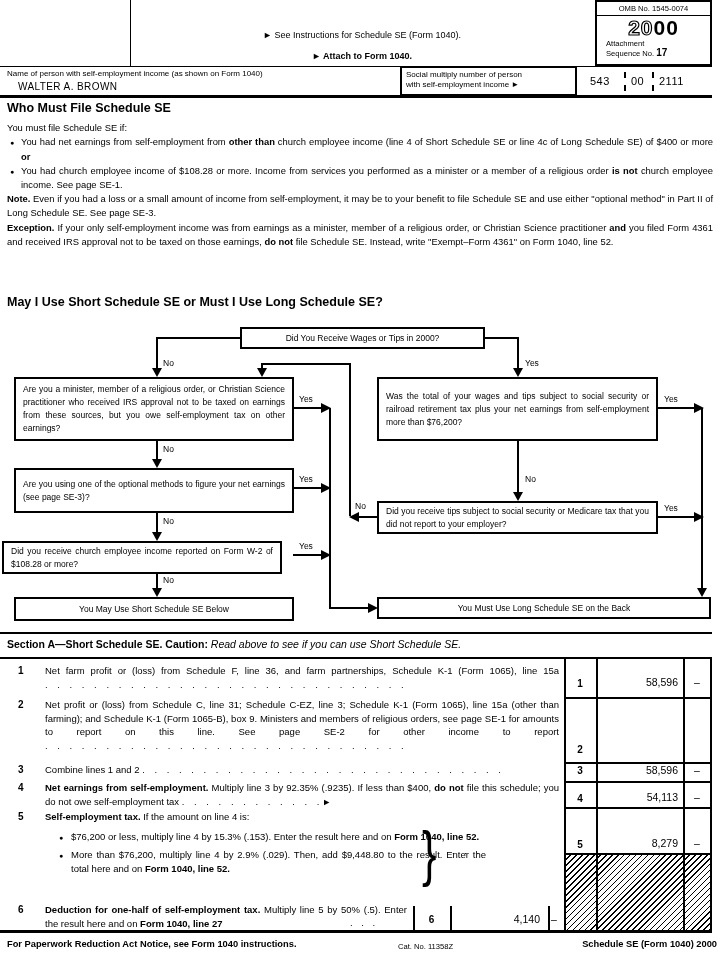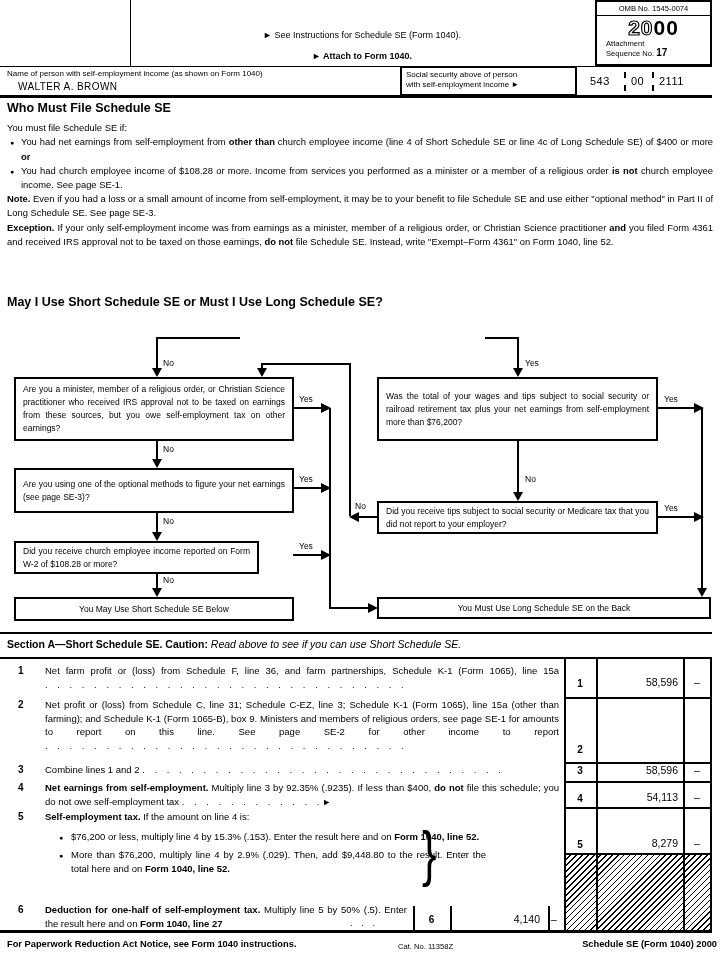--- a/index.html
+++ b/index.html
@@ -46,21 +46,21 @@
   
   .fc{position:absolute;left:0;top:320px;width:721px;height:312px}
   .fc svg{position:absolute;left:0;top:0}
   .fcbox{position:absolute;border:2px solid #000;background:#fff;font-size:8.5px;line-height:13px;
          display:flex;align-items:center;box-sizing:border-box;padding:2px 7px}
   .fcbox .txt{width:100%;text-align:justify}
   .fcbox.center .txt{text-align:center}
   #fc-top{left:240px;top:7px;width:245px;height:22px}
   #fc-l1{left:14px;top:57px;width:280px;height:64px}
   #fc-l2{left:14px;top:148px;width:280px;height:45px}
-  #fc-l3{left:14px;top:221px;width:245px;height:33px}
+  #fc-l3{left:2px;top:221px;width:280px;height:33px}
   #fc-l4{left:14px;top:277px;width:280px;height:24px}
   #fc-r1{left:377px;top:57px;width:281px;height:64px}
   #fc-r2{left:377px;top:181px;width:281px;height:33px}
   #fc-r3{left:377px;top:277px;width:334px;height:22px}
   .fc-lab{position:absolute;font-size:8.5px;background:#fff;padding:0 1px}
 
   
   .thick2{position:absolute;left:0;top:632px;width:712px;height:2px;background:#000}
   .seca-head{position:absolute;left:7px;top:638px;font-size:10.5px}
   .table-top{position:absolute;left:0;top:657px;width:712px;height:2px;background:#000}
@@ -117,21 +117,21 @@
     <div class="omb-att">
       <div>Attachment</div>
       <div><span>Sequence No. </span><span class="seq-no">17</span></div>
     </div>
   </div>
 
   <div class="row-line"></div>
   <div class="name-label">Name of person with self-employment income (as shown on Form 1040)</div>
   <div class="name-value">WALTER A. BROWN</div>
   <div class="ssn-label-box">
-    <div>Social security above of person</div>
+    <div>Social multiply number of person</div>
     <div>with self-employment income ►</div>
   </div>
   <span class="ssn-val" style="left:590px">543</span>
   <span class="ssn-sep" style="left:624px"></span>
   <span class="ssn-val" style="left:631px">00</span>
   <span class="ssn-sep" style="left:652px"></span>
   <span class="ssn-val" style="left:659px">2111</span>
   <div class="thick1"></div>
 
   <div class="wmf">
@@ -176,20 +176,23 @@
         <polygon points="321,230 321,240 331,235"></polygon>
         <polygon points="359,192 359,202 349,197"></polygon>
         <polygon points="694,83 694,93 704,88"></polygon>
         <polygon points="694,192 694,202 704,197"></polygon>
         <polygon points="697,268 707,268 702,277"></polygon>
         <polygon points="368,283 368,293 378,288"></polygon>
         <polygon points="513,172 523,172 518,181"></polygon>
       </g>
     </svg>
 
+    <div id="fc-top" class="fcbox center">
+        <div class="txt">Did You Receive Wages or Tips in 2000?</div>
+      </div>
     <div id="fc-l1" class="fcbox">
         <div class="txt">Are you a minister, member of a religious order, or Christian Science practitioner who received IRS approval not to be taxed on earnings from these sources, but you owe self-employment tax on other earnings?</div>
       </div>
     <div id="fc-l2" class="fcbox">
         <div class="txt">Are you using one of the optional methods to figure your net earnings (see page SE-3)?</div>
       </div>
     <div id="fc-l3" class="fcbox">
         <div class="txt">Did you receive church employee income reported on Form W-2 of $108.28 or more?</div>
       </div>
     <div id="fc-l4" class="fcbox center">

